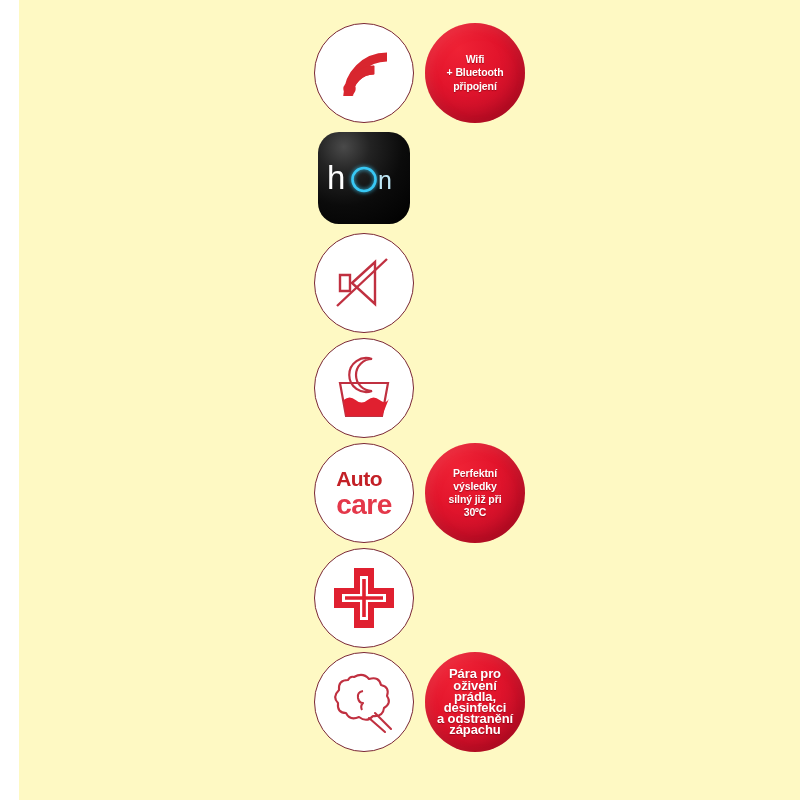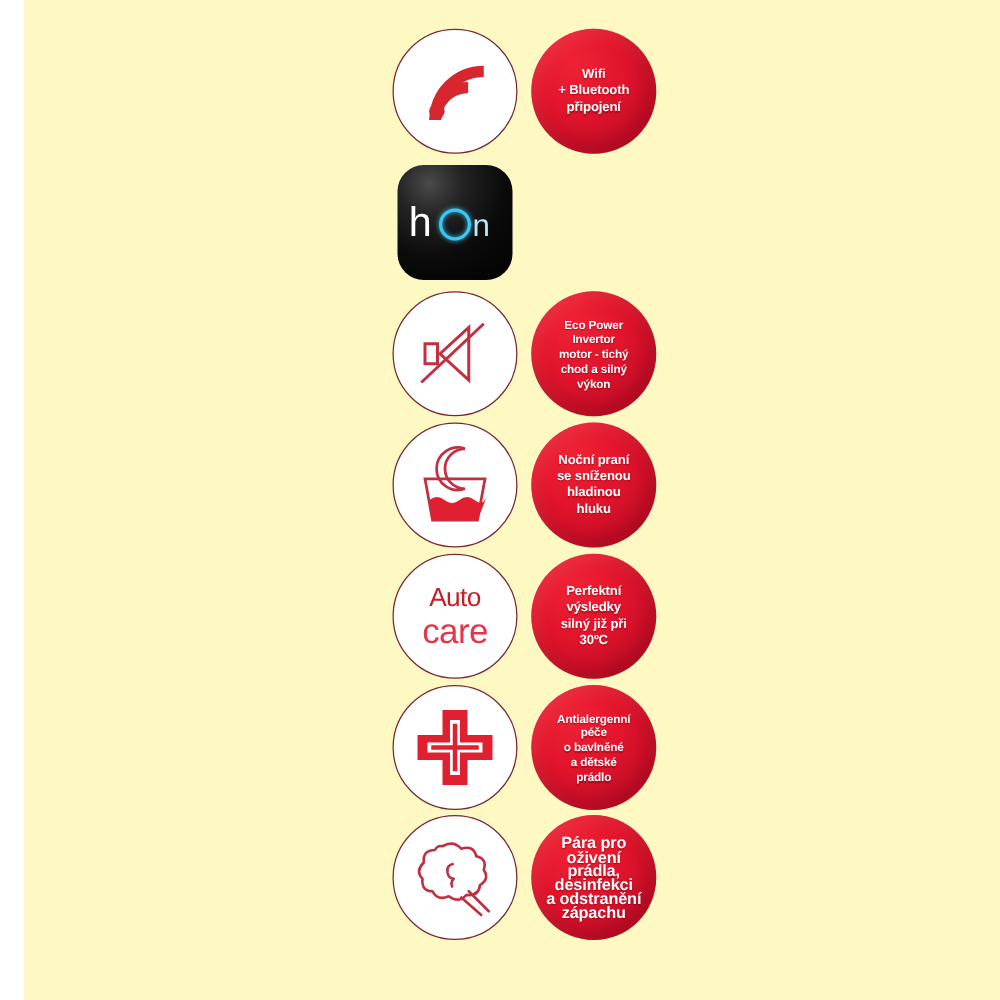--- a/index.html
+++ b/index.html
@@ -89,23 +89,23 @@
   }
   .hon-word {
     position: relative;
     display: flex;
     align-items: center;
     justify-content: center;
   }
 
   
   .autocare {
-    text-align: center;
+    text-align: left;
     line-height: 1;
-    font-weight: 400;
+    font-weight: 700;
     letter-spacing: -0.5px;
   }
   .autocare .l1 { display:block; font-size: 21px; color: #c32026; }
   .autocare .l2 { display:block; font-size: 28px; color: #e4384a; margin-top: 2px; }
 </style>
 </head>
 <body>
 
 <div id="feature-board">
 
@@ -156,42 +156,29 @@
   <div class="feature-row" style="top:231px">
     <div class="icon-circle">
       <svg width="72" height="66" viewBox="0 0 72 66">
         <g fill="none" stroke="#c03040" stroke-width="2.4" stroke-linejoin="miter">
           <path d="M12 25 L12 41 L22 41 L22 25 Z"></path>
           <path d="M24 33 L47 12 L47 54 L24 33 Z"></path>
         </g>
         <line x1="9" y1="56" x2="59" y2="9" stroke="#c03040" stroke-width="2.4"></line>
       </svg>
     </div>
-    <div class="text-circle">
-      <div class="label sm">Eco Power
-Invertor
-motor -  tichý
-chod a silný
-výkon</div>
-    </div>
   </div>
 
   <div class="feature-row" style="top:336px">
     <div class="icon-circle">
       <svg width="74" height="70" viewBox="0 0 74 70">
         <path d="M45 6 A17 17 0 1 0 45 38 A13.5 13.5 0 1 1 45 6 Z" fill="none" stroke="#c03040" stroke-width="2.2"></path>
         <path d="M13 30 L61 30 L55 63 L19 63 Z" fill="none" stroke="#c03040" stroke-width="2.2"></path>
         <path d="M16.6 47 q6 -5 12 0 t12 0 t12 0 t9.4 -1.6 L55 63 L19 63 Z" fill="#e02030" stroke="none"></path>
       </svg>
-    </div>
-    <div class="text-circle">
-      <div class="label">Noční praní
-se sníženou
-hladinou
-hluku</div>
     </div>
   </div>
 
   <div class="feature-row" style="top:441px">
     <div class="icon-circle">
       <div class="autocare">
         <span class="l1">Auto</span>
         <span class="l2">care</span>
       </div>
     </div>
@@ -203,27 +190,20 @@
     </div>
   </div>
 
   <div class="feature-row" style="top:546px">
     <div class="icon-circle">
       <svg width="70" height="70" viewBox="0 0 70 70">
         <path d="M25 5 H45 V25 H65 V45 H45 V65 H25 V45 H5 V25 H25 Z" fill="#e02030"></path>
         <path d="M31 13 H39 V31 H57 V39 H39 V57 H31 V39 H13 V31 H31 Z" fill="#ffffff"></path>
         <path d="M33.2 16 H36.8 V33.2 H54 V36.8 H36.8 V54 H33.2 V36.8 H16 V33.2 H33.2 Z" fill="#e02030"></path>
       </svg>
-    </div>
-    <div class="text-circle">
-      <div class="label sm">Antialergenní
-péče
-o bavlněné
-a dětské
-prádlo</div>
     </div>
   </div>
 
   <div class="feature-row" style="top:650px">
     <div class="icon-circle">
       <svg width="74" height="74" viewBox="0 0 74 74">
         <g fill="none" stroke="#c03040" stroke-width="2.1" stroke-linejoin="round">
           <path d="M27 12 q9 -5 15 2 q10 -3 12 6 q9 2 6 11 q5 7 -3 12
                    q-1 9 -11 8 q-6 7 -14 1 q-9 4 -13 -4
                    q-9 0 -8 -10 q-6 -6 1 -13 q-1 -10 9 -10 q2 -4 6 -3 Z"></path>

